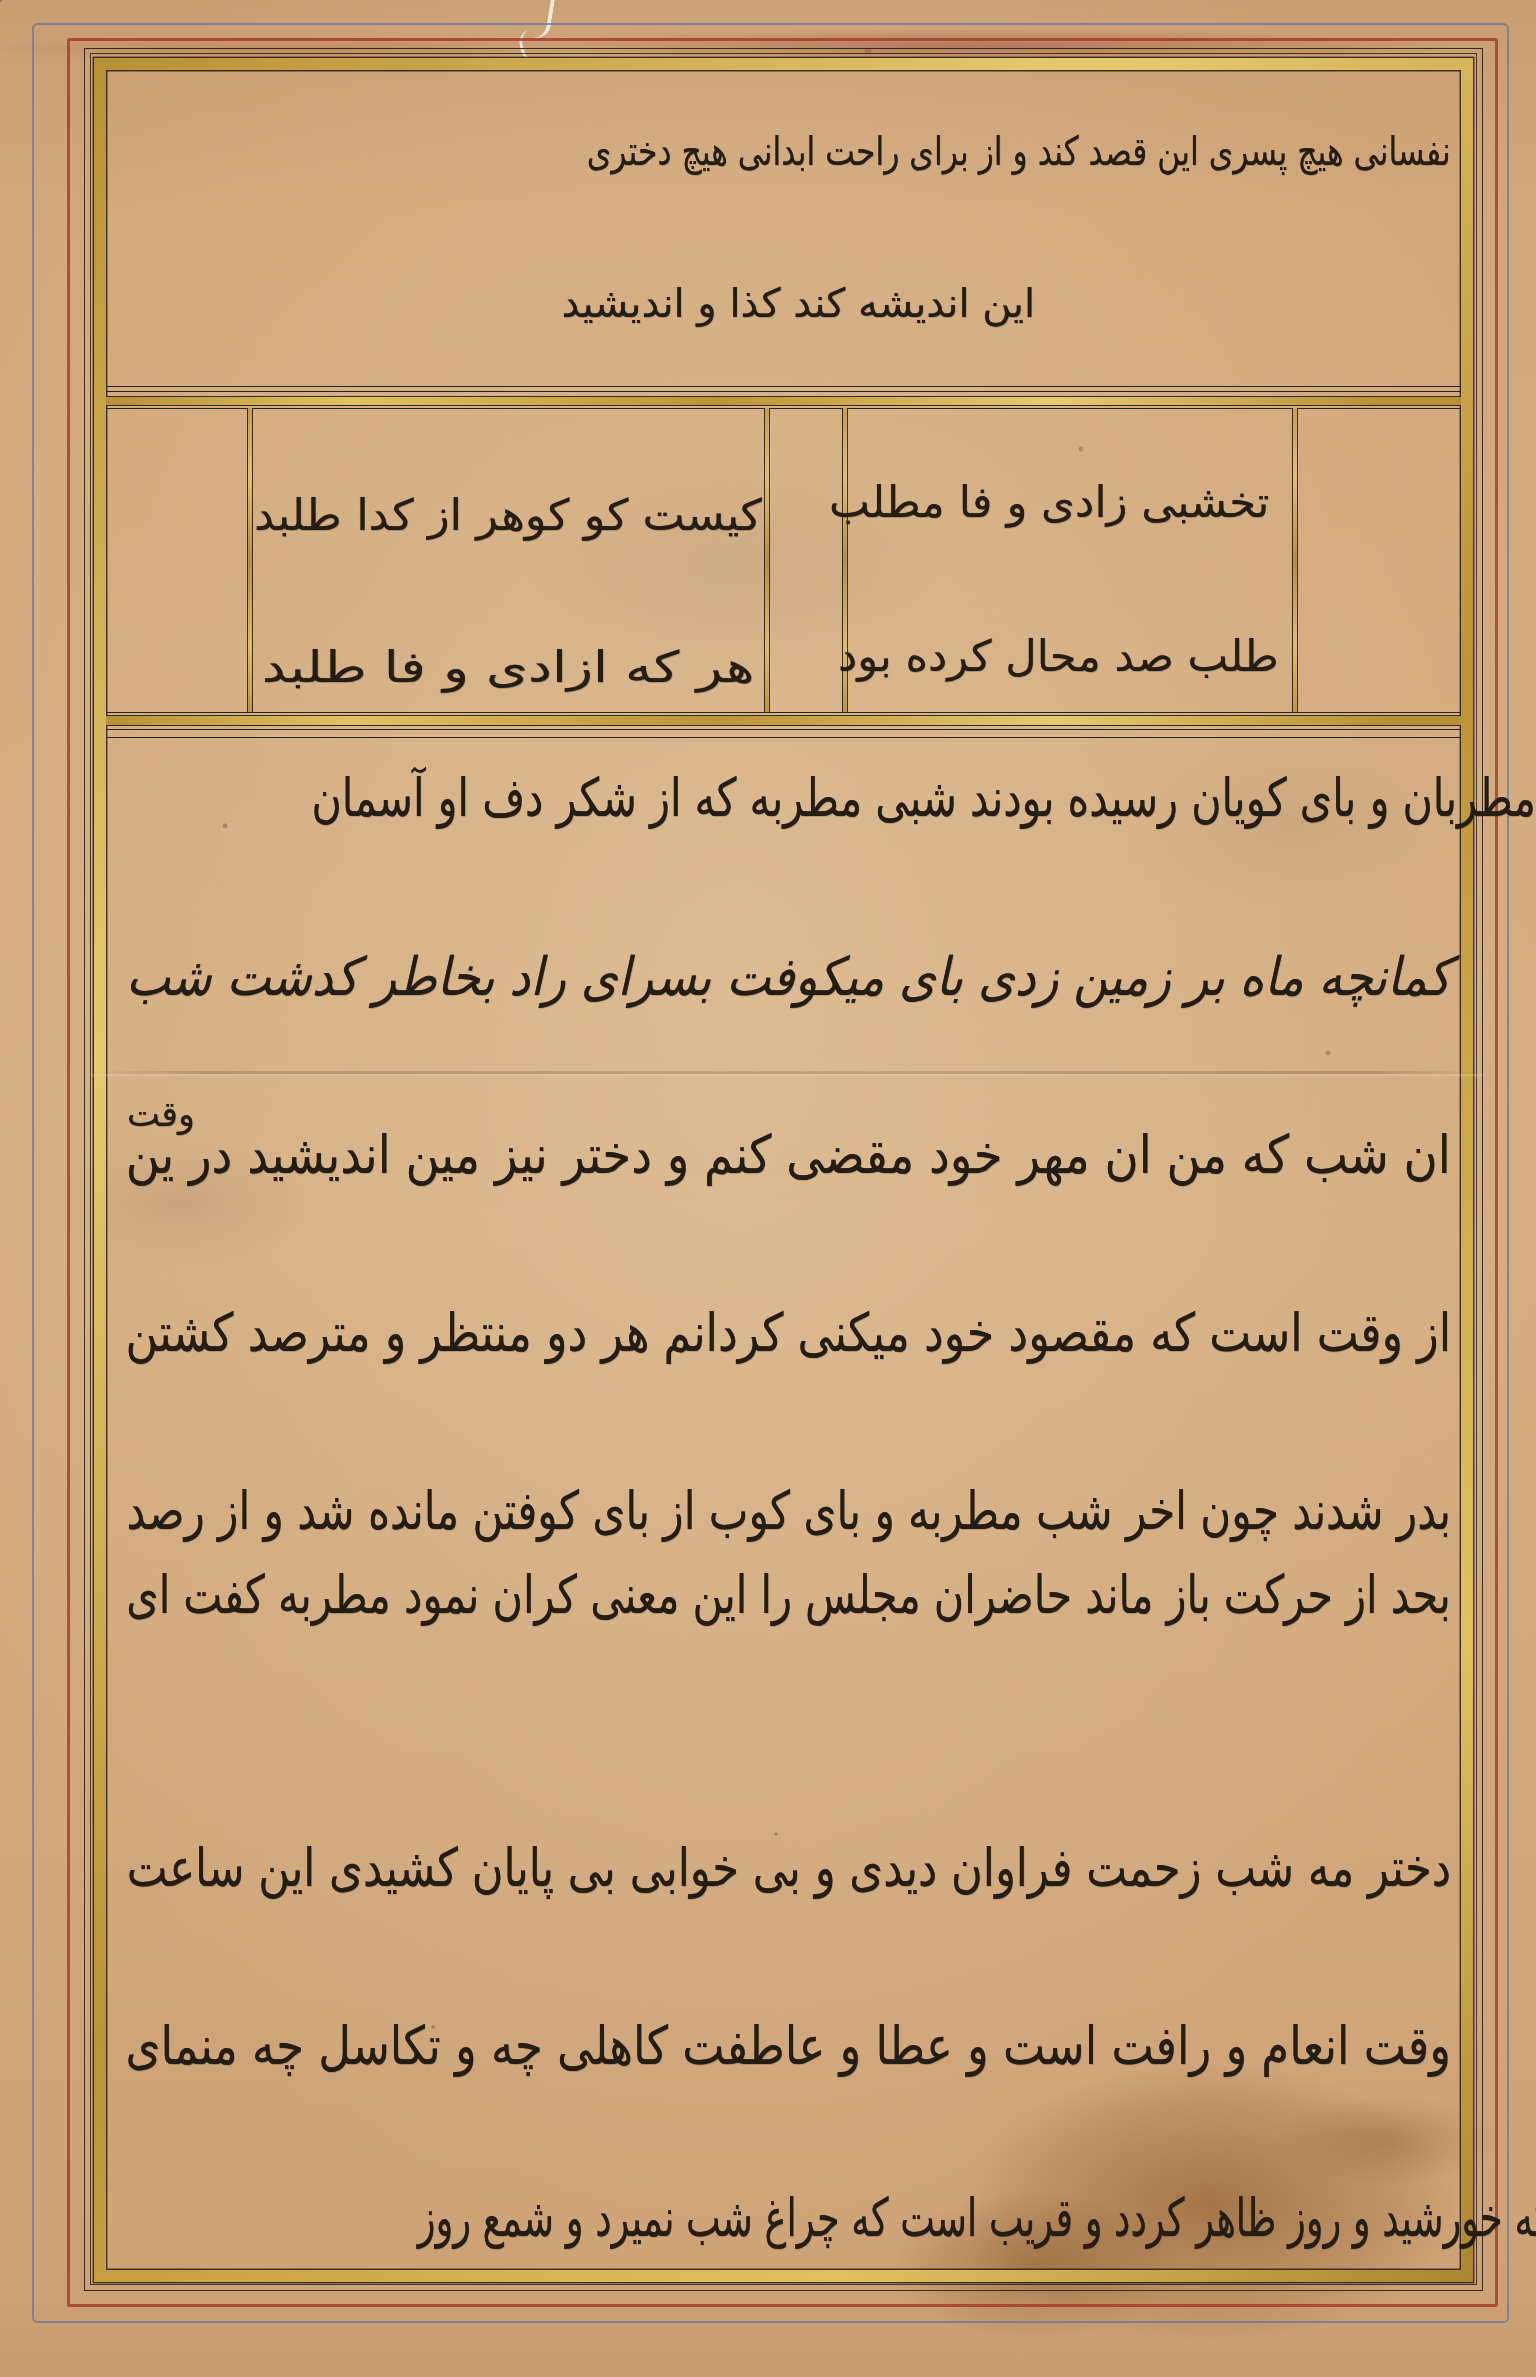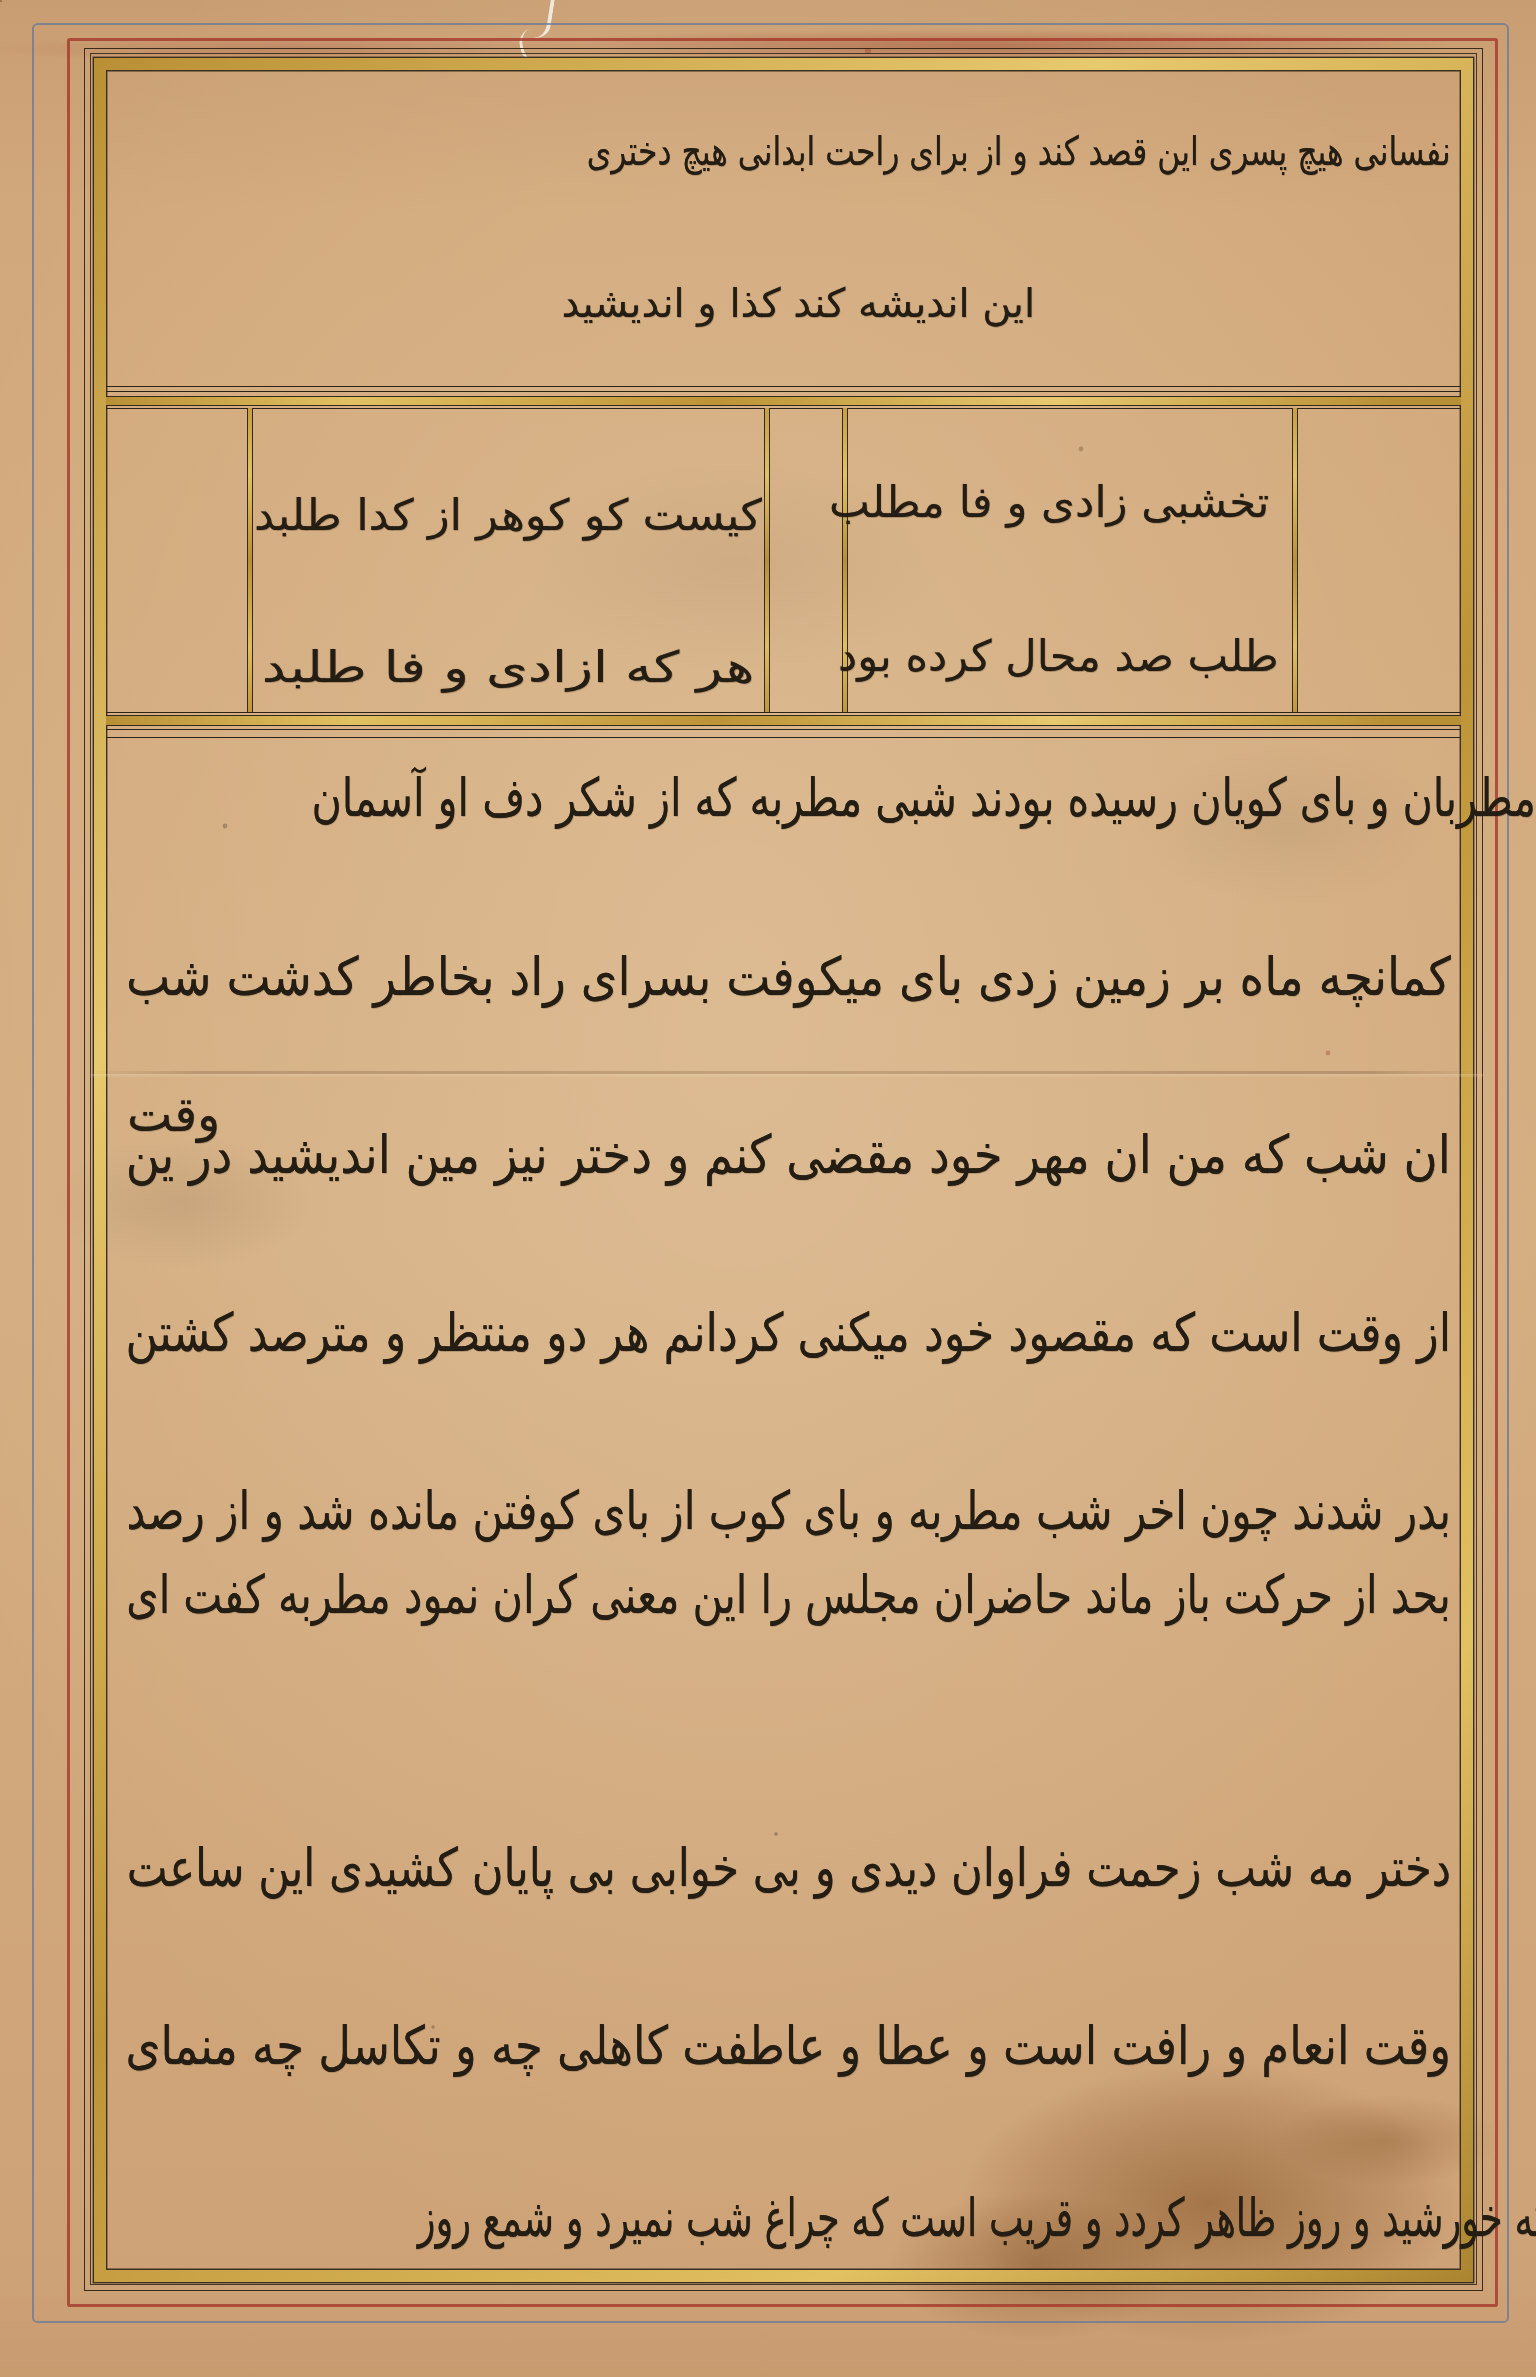--- a/index.html
+++ b/index.html
@@ -56,21 +56,21 @@
     position:absolute; direction:rtl; display:flex; align-items:center;
     white-space:nowrap; overflow:visible;
     text-shadow: 0 0 0.7px rgba(28,22,12,0.65), 0.7px 0.7px 0 rgba(28,22,12,0.18);
     color:#241d13;
   }
   .line .txt { display:inline-block; transform-origin:right center; }
   .header-line { left:122px; width:1329px; height:161px; font-size:40px; }
   .prose-line  { left:122px; width:1329px; height:154px; font-size:53px; }
   .verse-line  { height:133px; font-size:43px; justify-content:center; }
   .verse-line .txt { transform-origin:center center; }
-  .raised-word { left:127px; top:1082px; height:63px; font-size:48px; }
+  .raised-word { left:127px; top:1082px; height:63px; font-size:35px; }
 
   
   .crease {
     left:91px; top:1071px; width:1392px; height:2.8px;
     background: linear-gradient(90deg, rgba(118,88,58,0), rgba(118,88,58,0.30) 8%, rgba(118,88,58,0.26) 55%, rgba(118,88,58,0.32) 92%, rgba(118,88,58,0));
     box-shadow: 0 2.1px 2.8px rgba(240,222,188,0.35);
   }
   .thread-a { left:534px; top:-4.2px; width:18px; height:43px; border-right:4.2px solid #efe8da; border-radius:0 0 15.4px 0; transform:rotate(9deg); }
   .thread-b { left:520px; top:29px; width:21px; height:34px; border-left:3.5px solid #ece4d5; border-radius:15.4px 0 0 15.4px; transform:rotate(-14deg); }
   .specks {
@@ -132,21 +132,21 @@
   </div>
 
   <div class="abs hline" style="top:712px;"></div>
   <div class="abs hgold" style="top:715px; height:11.2px;"></div>
   <div class="abs hline" style="top:729px;"></div>
   <div class="abs hline" style="top:737px;"></div>
 
   <div class="line prose-line" style="top:720px;justify-content:center;">
     <span class="txt" style="transform: scaleX(0.78);">وقتی مطربان و بای کویان رسیده بودند شبی مطربه که از شکر دف او آسمان</span>
   </div>
-  <div class="line prose-line" style="top:899px;">
+  <div class="line prose-line" style="top:899px;font-style:italic;">
     <span class="txt" style="transform: scaleX(0.885);">کمانچه ماه بر زمین زدی بای میکوفت بسرای راد بخاطر کدشت شب</span>
   </div>
   <div class="line raised-word">
     <span class="txt">وقت</span>
   </div>
   <div class="line prose-line" style="top:1077px;">
     <span class="txt" style="transform: scaleX(0.88);">ان شب که من ان مهر خود مقضی کنم و دختر نیز مین اندیشید در ین</span>
   </div>
   <div class="line prose-line" style="top:1255px;">
     <span class="txt" style="transform: scaleX(0.839);">از وقت است که مقصود خود میکنی کردانم هر دو منتظر و مترصد کشتن</span>

